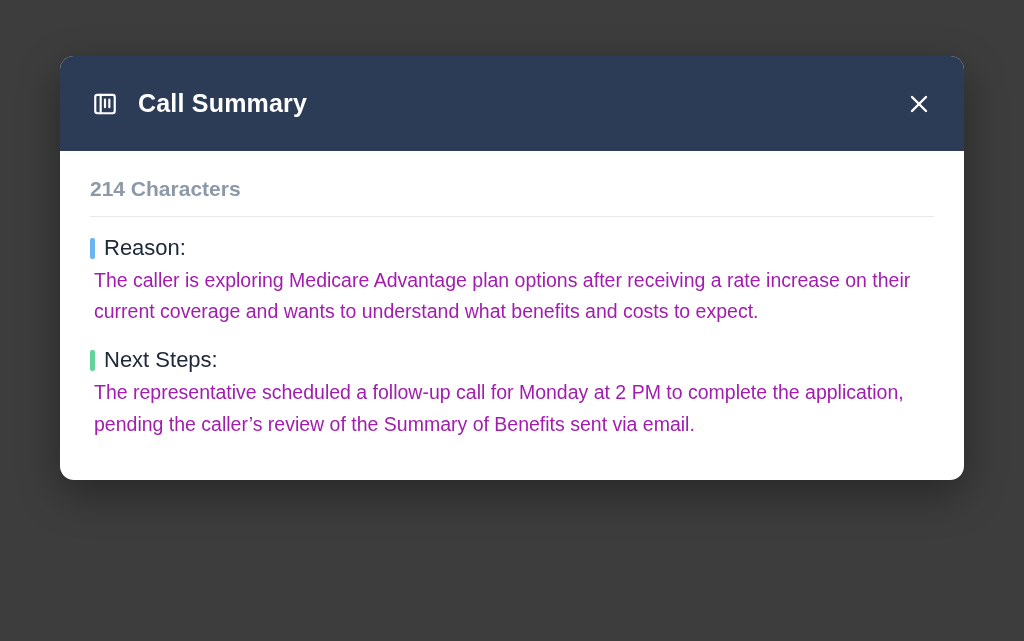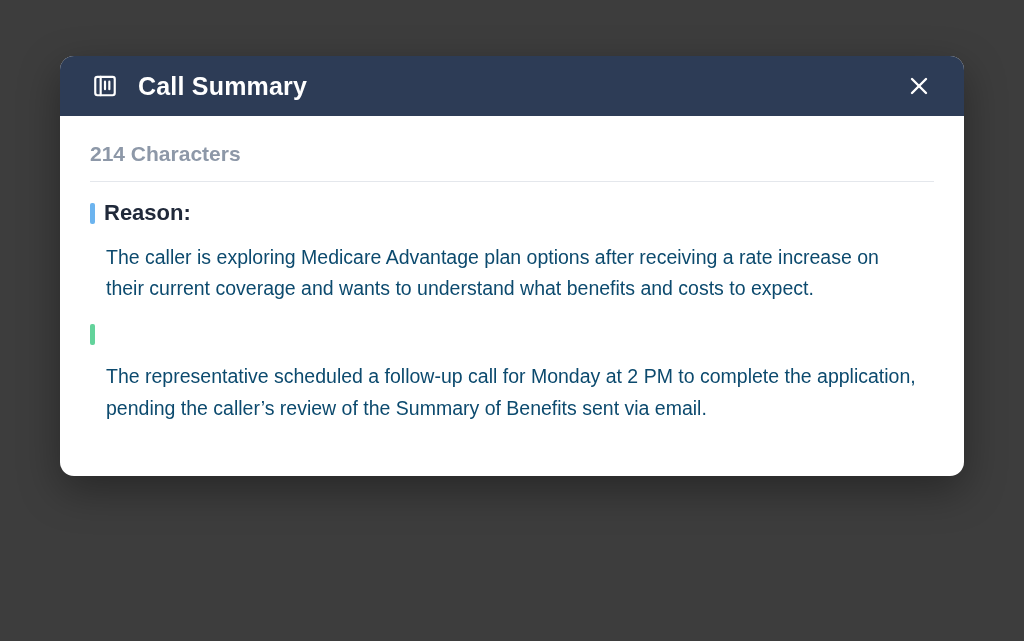--- a/index.html
+++ b/index.html
@@ -22,21 +22,21 @@
     position: absolute;
     left: 60px;
     top: 56px;
     width: 904px;
     border-radius: 14px;
     background: #ffffff;
     box-shadow: 0 14px 40px rgba(0,0,0,0.35);
     overflow: hidden;
   }
   .modal-header {
-    height: 60px;
+    height: 95px;
     background: #2d3c56;
     display: flex;
     align-items: center;
     padding: 0 28px 0 30px;
     box-sizing: border-box;
   }
   .header-icon {
     width: 30px;
     height: 30px;
     display: flex;
@@ -82,37 +82,37 @@
   .section {
     margin-bottom: 20px;
   }
   .section:last-child {
     margin-bottom: 0;
   }
   .section-heading {
     display: flex;
     align-items: center;
     font-size: 22px;
-    font-weight: bold;
+    font-weight: normal;
     color: #20293a;
     margin-bottom: 4px;
   }
   .bar {
     display: inline-block;
     width: 5px;
     height: 21px;
     border-radius: 2px;
     margin-right: 9px;
     flex: 0 0 auto;
   }
   .section-text {
     font-size: 19.5px;
     line-height: 1.6;
-    color: #0c4a6e;
-    margin: 16px;
+    color: #a21caf;
+    margin: 4px;
     max-width: 840px;
   }
 </style>
 </head>
 <body>
 
 <div class="backdrop"></div>
 
 <div class="modal">
 
@@ -144,18 +144,19 @@
         <span class="bar" style="background:#6cb4ef"></span>
         <span>Reason:</span>
       </div>
       <p class="section-text">The caller is exploring Medicare Advantage plan options after receiving a rate increase on their current coverage and wants to understand what benefits and costs to expect.</p>
     </div>
 
 
     <div class="section">
       <div class="section-heading">
         <span class="bar" style="background:#63d39b"></span>
+        <span>Next Steps:</span>
       </div>
       <p class="section-text">The representative scheduled a follow-up call for Monday at 2 PM to complete the application, pending the caller’s review of the Summary of Benefits sent via email.</p>
     </div>
 
   </div>
 </div>
 
 </body></html>

